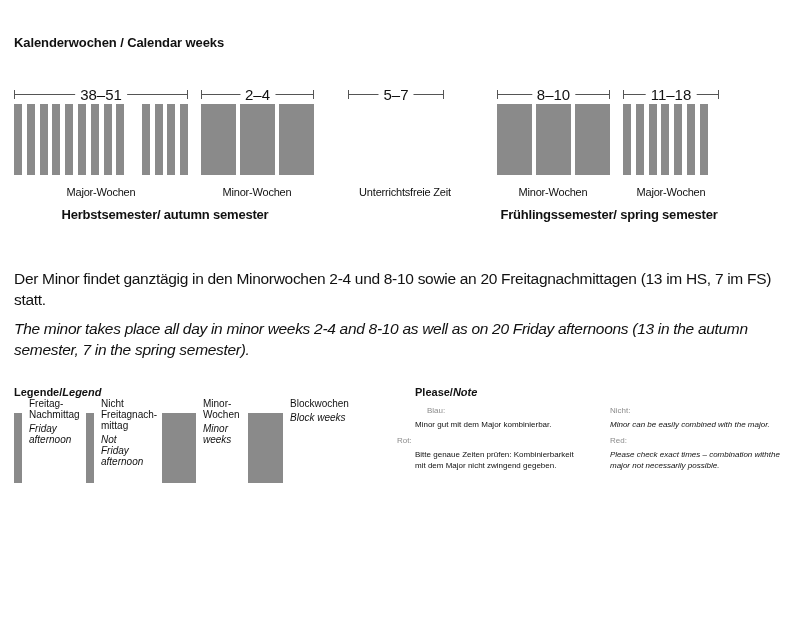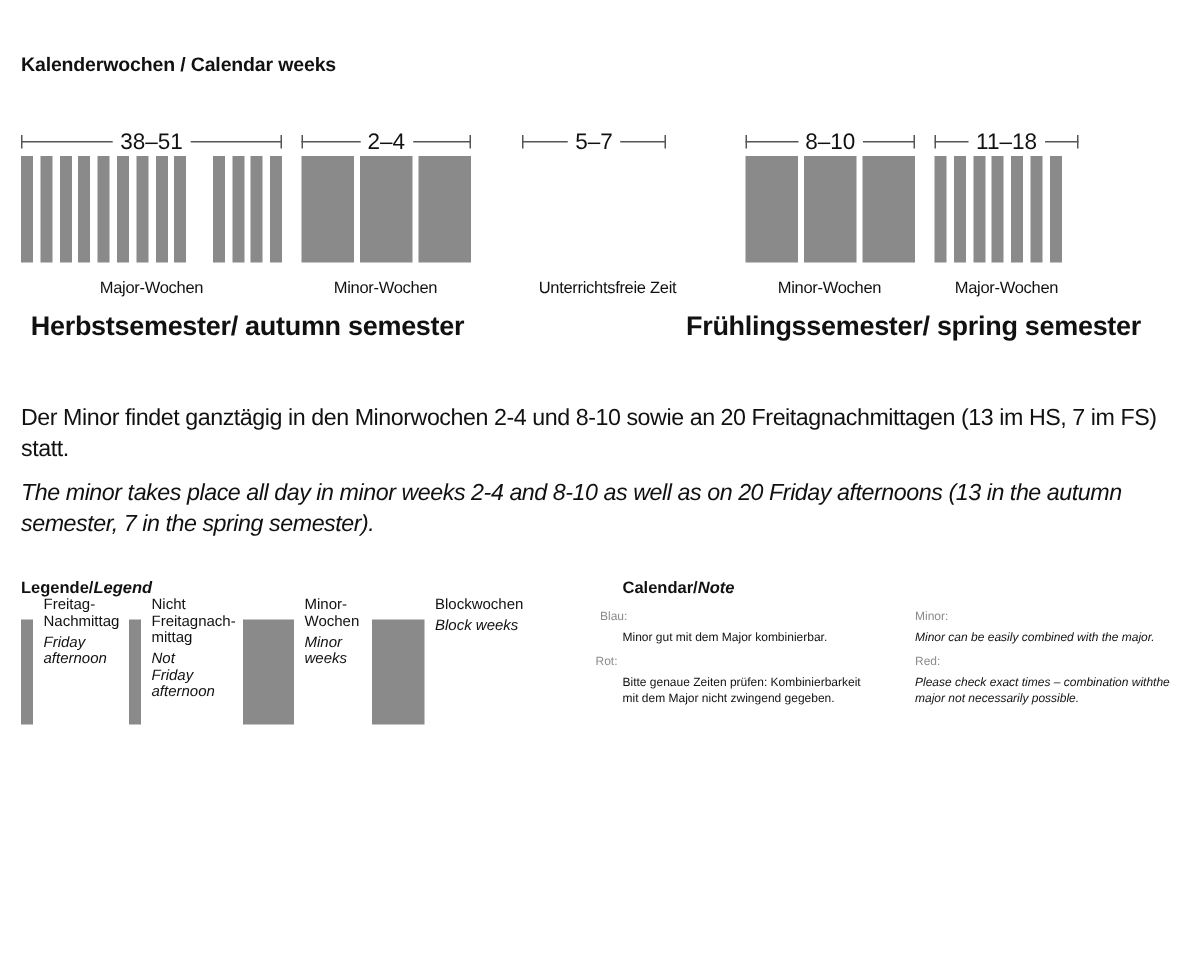--- a/index.html
+++ b/index.html
@@ -8,21 +8,21 @@
   .abs { position:absolute; }
   .title { left:14px; top:35px; font-size:13px; font-weight:bold; letter-spacing:-0.1px;text-align:center; }
   .bracket { position:absolute; top:87px; height:14px; }
   .bracket .line { position:absolute; top:7px; left:0; right:0; height:1px; background:#555; }
   .bracket .tickL, .bracket .tickR { position:absolute; top:3px; width:1px; height:9px; background:#555; }
   .bracket .tickL { left:0; } .bracket .tickR { right:0; }
   .bracket .lbl { position:absolute; top:-1px; left:50%; transform:translateX(-50%);
                   background:#fff; padding:0 5px; font-size:15px; color:#111; white-space:nowrap; }
   .bar { position:absolute; top:104px; height:71px; background:#8a8a8a; }
   .cap { position:absolute; top:186px; font-size:11px; color:#111; text-align:right; transform:translateX(-50%); white-space:nowrap; letter-spacing:-0.2px; }
-  .sem { position:absolute; top:207px; font-size:18px; font-weight:bold; white-space:nowrap; transform:translateX(-50%); letter-spacing:-0.2px; }
+  .sem { position:absolute; top:207px; font-size:13px; font-weight:bold; white-space:nowrap; transform:translateX(-50%); letter-spacing:-0.2px; }
   .para { position:absolute; left:14px; width:780px; font-size:15.5px; line-height:21px; letter-spacing:-0.3px; }
   .para.de { top:268px; }
   .para.en { top:318px; font-style:italic; }
   .sect-h { position:absolute; top:386px; font-size:11px; font-weight:bold; }
   .sect-h i { font-style:italic; }
   .lg-swatch { position:absolute; top:413px; height:70px; background:#8a8a8a; }
   .lg-text { position:absolute; top:398px; font-size:10px; line-height:11px; color:#111; }
   .lg-text .it { font-style:italic; margin-top:3px; }
   .note-k { position:absolute; font-size:8px; color:#8c8c8c; }
   .note-v { position:absolute; font-size:8px; line-height:11px; color:#111; }
@@ -144,26 +144,26 @@
 weeks</div>
 </div>
 
 <div class="lg-swatch" style="left:248px;width:35px;"></div>
 <div class="lg-text" style="left:290px;width:80px;">
   <div style="white-space:pre-line;">Blockwochen</div>
   <div class="it" style="white-space:pre-line;">Block weeks</div>
 </div>
 
 <div class="sect-h" style="left:415px;">
-  <span>Calendar/</span><i>Note</i>
+  <span>Please/</span><i>Note</i>
 </div>
 
-<div class="note-k" style="left:400px;top:406px;text-align:center;">Blau:</div>
+<div class="note-k" style="left:427px;top:406px;text-align:center;">Blau:</div>
 <div class="note-v" style="left:415px;top:419px;">Minor gut mit dem Major kombinierbar.</div>
 <div class="note-k" style="left:397px;top:436px;">Rot:</div>
 <div class="note-v" style="left:415px;top:449px;white-space:pre-line;">Bitte genaue Zeiten prüfen: Kombinierbarkeit
 mit dem Major nicht zwingend gegeben.</div>
 
-<div class="note-k" style="left:610px;top:406px;">Minor:</div>
+<div class="note-k" style="left:610px;top:406px;">Nicht:</div>
 <div class="note-v it" style="left:610px;top:419px;">Minor can be easily combined with the major.</div>
 <div class="note-k" style="left:610px;top:436px;">Red:</div>
 <div class="note-v it" style="left:610px;top:449px;white-space:pre-line;">Please check exact times – combination withthe
 major not necessarily possible.</div>
 
 </body></html>

